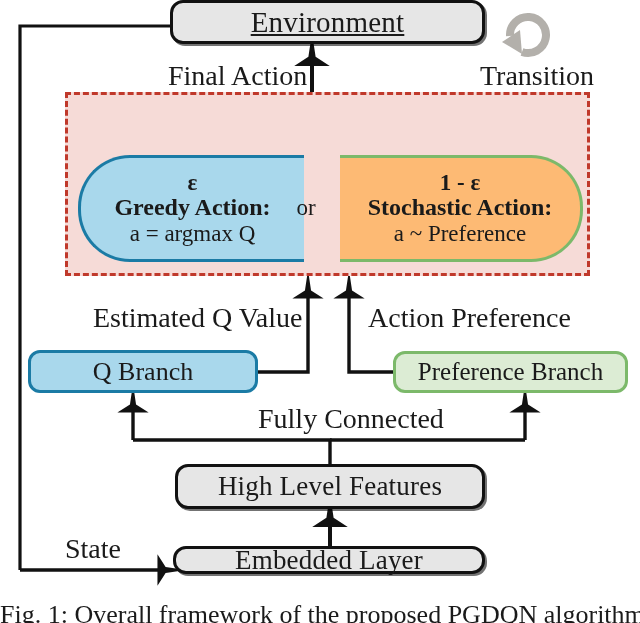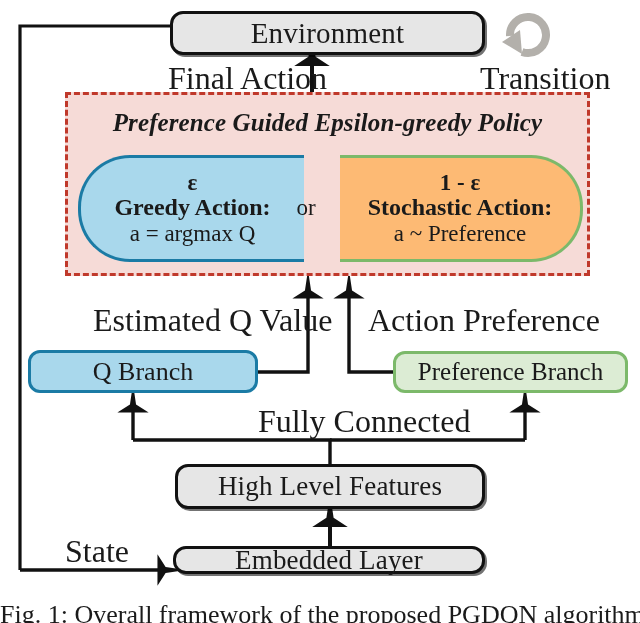--- a/index.html
+++ b/index.html
@@ -10,21 +10,21 @@
 
   .node{position:absolute;box-sizing:border-box;display:flex;align-items:center;
         justify-content:center;text-align:center;line-height:1.05;}
 
   
   .grey-node{background:#e6e6e6;border:3px solid #111111;border-radius:13px;
              box-shadow:2px 2px 0 rgba(0,0,0,.55);}
   .grey-node .lbl{font-size:27px;letter-spacing:.2px;}
 
   
-  #environment{left:170px;top:11px;width:315px;height:44px;}
+  #environment{left:170px;top:0;width:315px;height:44px;text-decoration:underline;}
   #environment .lbl{font-size:29px;}
 
   
   #high-level-features{left:175px;top:464px;width:310px;height:45px;}
   
   #embedded-layer{left:173px;top:546px;width:312px;height:28px;}
 
   
   #policy-box{position:absolute;left:65px;top:92px;width:525px;height:184px;
               background:#f6dbd7;border:3px dashed #c0392b;box-sizing:border-box;}
@@ -52,21 +52,21 @@
   #q-branch{position:absolute;left:28px;top:350px;width:230px;height:43px;
             background:#a9d8ec;border:3px solid #1b7ba5;border-radius:12px;
             box-sizing:border-box;display:flex;align-items:center;justify-content:center;}
   #q-branch .lbl{font-size:26px;}
   #preference-branch{position:absolute;left:393px;top:351px;width:235px;height:42px;
             background:#dcecd4;border:3px solid #7cb96a;border-radius:12px;
             box-sizing:border-box;display:flex;align-items:center;justify-content:center;}
   #preference-branch .lbl{font-size:25px;}
 
   
-  .edge-label{position:absolute;font-size:32px;white-space:nowrap;}
+  .edge-label{position:absolute;font-size:28px;white-space:nowrap;}
   #lbl-final-action{left:168px;top:60px;}
   #lbl-transition{left:480px;top:60px;}
   #lbl-estimated-q{left:93px;top:302px;text-align:right;}
   #lbl-action-preference{left:368px;top:302px;}
   #lbl-fully-connected{left:258px;top:403px;}
   #lbl-state{left:65px;top:533px;}
 
   
   #transition-icon{position:absolute;left:498px;top:2px;width:56px;height:56px;}
 
@@ -109,21 +109,20 @@
   </div>
 
   <div id="transition-icon">
     <svg viewBox="0 0 56 56" width="56" height="56">
       <path d="M12,34 A18,18 0 1 1 24,50" stroke="#b3b0ab" stroke-width="8" fill="none" stroke-linecap="butt"></path>
       <path d="M24,52 L4,40 L22,28 Z" fill="#b3b0ab"></path>
     </svg>
   </div>
 
   <div id="policy-box">
-    <div id="policy-title">Preference Guided Epsilon-greedy Policy</div>
 
     <div id="greedy-box">
       <div class="inner-stack">
         <span class="eps">ε</span>
         <span class="act">Greedy Action:</span>
         <span class="frm">a = argmax Q</span>
       </div>
     </div>
 
     <div id="or-label">or</div>

